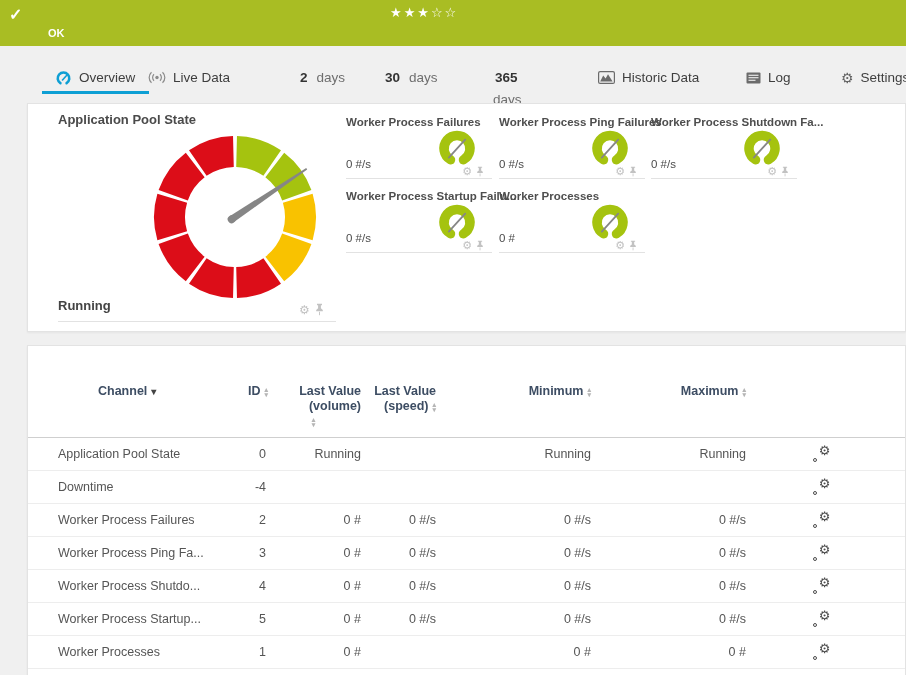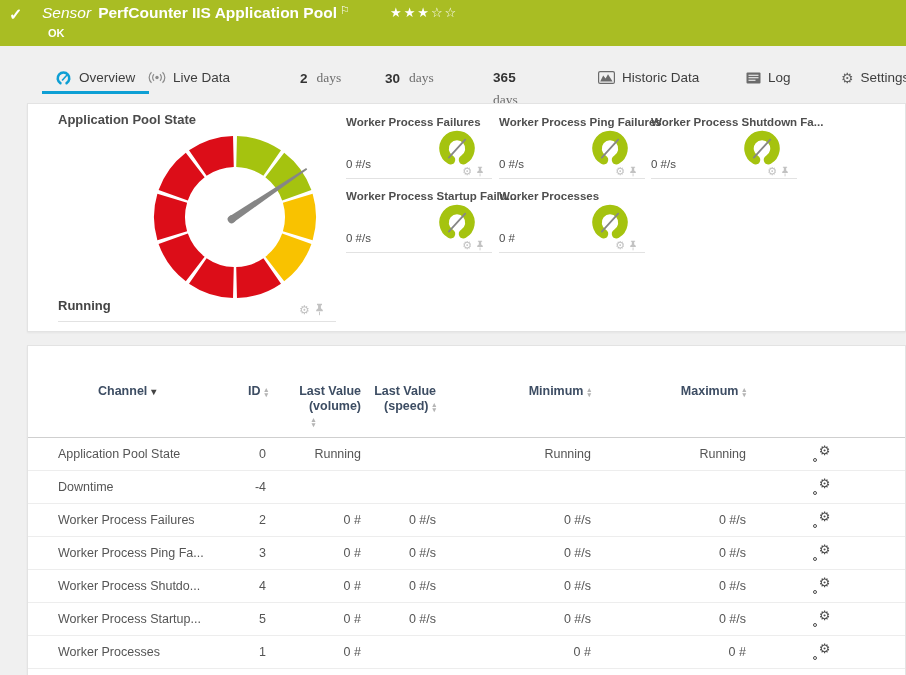--- a/index.html
+++ b/index.html
@@ -14,21 +14,21 @@
   .topbar .kind { font-style:italic; font-weight:normal; margin-right:7px; }
   .topbar .sensor-title { font-weight:bold; }
   .topbar .flag { font-size:11px; vertical-align:top; margin-left:3px; }
   .topbar .stars { position:absolute; left:390px; top:5px; font-size:13px; letter-spacing:2px; }
   .topbar .ok { position:absolute; left:48px; top:27px; font-size:11px; font-weight:bold; }
 
   
   .tab { position:absolute; top:70px; display:flex; align-items:center; gap:7px;
          font-size:13.5px; color:#3e3e3e; white-space:nowrap; cursor:pointer; }
   .tab .num { font-weight:bold; color:#333; }
-  .tab .unit { color:#6e6e6e; margin-left:2px;font-family:Liberation Serif, serif; }
+  .tab .unit { color:#6e6e6e; margin-left:2px; }
   .tab-underline { position:absolute; left:42px; top:91px; width:107px; height:3px; background:#0e9fd4; }
   .gearchar { font-size:14px; color:#636363; line-height:1; }
 
   
   .card { position:absolute; background:#fff; border:1px solid #e3e3e3;
           box-shadow:0 1px 2px rgba(0,0,0,0.05); }
   .card-gauges { left:27px; top:103px; width:879px; height:229px; }
   .card-table  { left:27px; top:345px; width:879px; height:331px; }
 
   
@@ -70,23 +70,20 @@
   .chan-set .dot{ position:absolute; left:1px; bottom:1px; width:4px; height:4px;
                   border:1.3px solid #4c4c4c; border-radius:50%; }
 </style>
 </head>
 <body>
 
 <div class="page">
 
   <div class="topbar">
     <span class="check">✓</span>
-    <div class="titleline">
-      <span class="kind">Sensor</span><span class="sensor-title">PerfCounter IIS Application Pool</span><span class="flag">⚐</span>
-    </div>
     <span class="stars">★★★☆☆</span>
     <span class="ok">OK</span>
   </div>
 
   <div class="tab" style="left:55px;">
     <svg width="17" height="14" viewBox="0 0 17 14">
       <path d="M5.4,12.2 A5.8,5.8 0 1 1 11.6,12.2" fill="none" stroke="#0e9fd4" stroke-width="2.6" stroke-linecap="round"></path>
       <path d="M7.5,9 L12,4" stroke="#0e9fd4" stroke-width="1.6" stroke-linecap="round"></path>
     </svg>
     <span>Overview</span>

